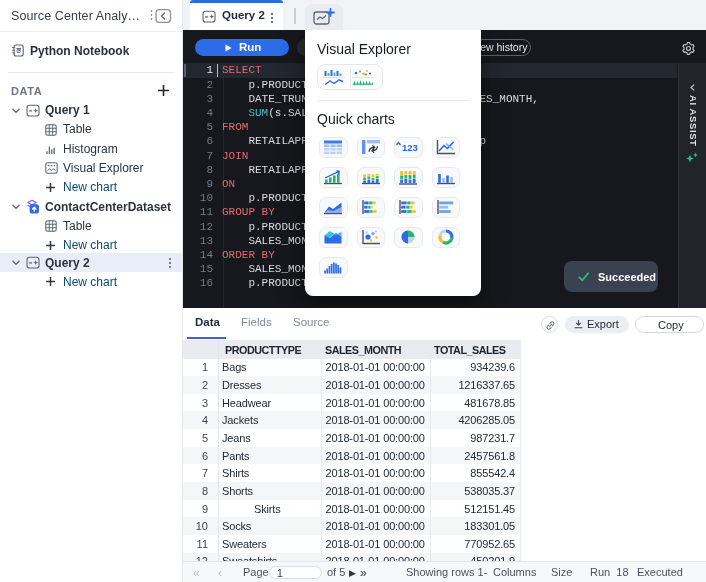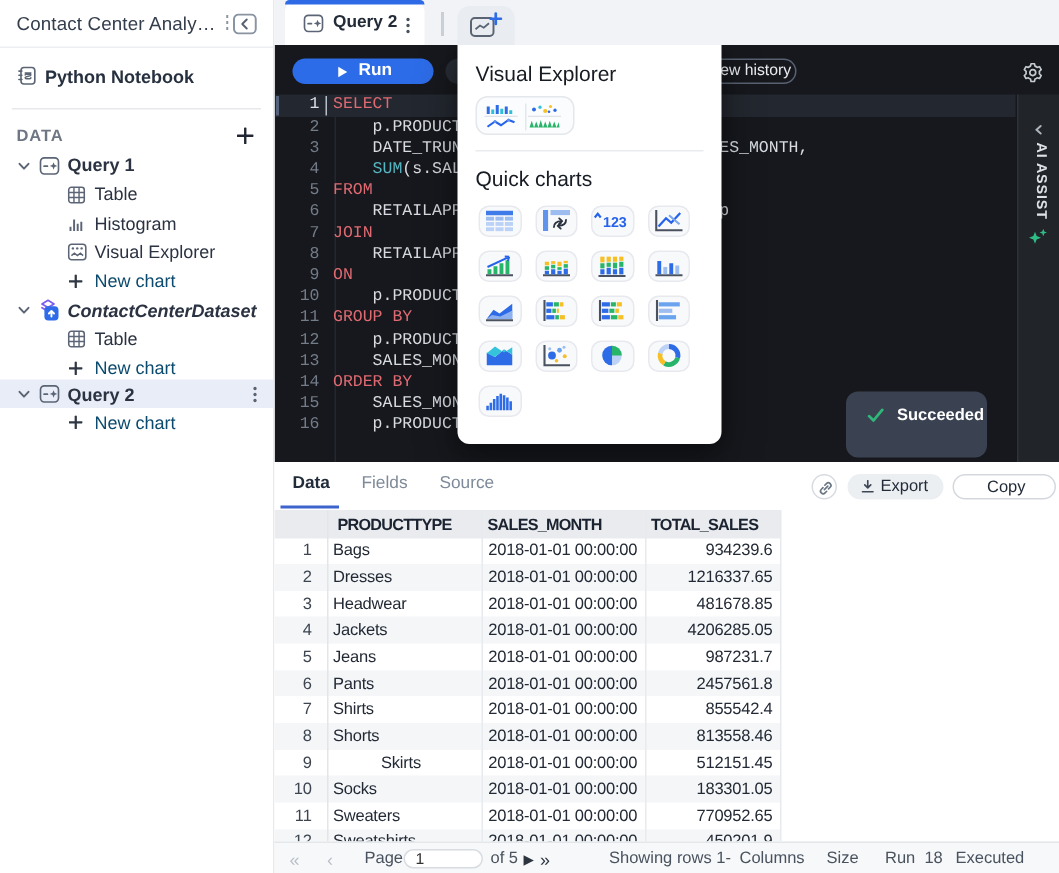--- a/index.html
+++ b/index.html
@@ -34,21 +34,21 @@
 .cl .txt { position:absolute; left:39px; }
 .kw { color:#df6a72; }
 .fn { color:#56b6c2; }
 .str { color:#98c379; }
 #curline { left:0; top:33.4px; width:494px; height:14.2px; background:#23272f; }
 #lbar { left:0.5px; top:33.9px; width:2px; height:13.2px; background:#55617a; }
 #caret { left:33.5px; top:34.4px; width:1.2px; height:12.2px; background:#b6bfca; }
 #indentguide { left:39.5px; top:48px; width:1px; height:246px; background:#23272e; }
 #aistrip { left:495px; top:33px; width:28px; height:245px; background:#212429; border-left:1px solid #2e323a; }
 #aitxt { left:9px; top:32px; writing-mode:vertical-rl; font-size:9.5px; font-weight:700; color:#dfe3e8; letter-spacing:0.6px; white-space:nowrap; }
-#succ { left:381px; top:231px; width:94px; height:44px; background:#3a4251; border-radius:8px; }
+#succ { left:381px; top:231px; width:94px; height:31px; background:#3a4251; border-radius:8px; }
 #succ span { position:absolute; left:34px; top:9.5px; color:#fff; font-size:11px; font-weight:700; }
 
 
 #popup { left:305px; top:30px; width:176px; height:266px; background:#fff; border-radius:0 0 8px 8px; box-shadow:0 12px 28px rgba(0,0,0,0.38), 0 2px 8px rgba(0,0,0,0.2); z-index:10; }
 .ptitle { position:absolute; left:12px; font-size:14px; font-weight:500; color:#171b22; }
 #vebtn { left:12px; top:34px; width:66px; height:26px; border:1px solid #e4e7eb; background:#fbfcfd; border-radius:8px; }
 #pdiv { left:12px; top:69.5px; width:152px; height:1px; background:#e9ebef; }
 .qbtn { position:absolute; width:28.5px; height:21px; border:1px solid #e7e9ee; background:#f8f9fb; border-radius:7px; }
 .qbtn svg { position:absolute; left:50%; top:50%; transform:translate(-50%,-50%); }
 
@@ -151,21 +151,21 @@
       <div class="abs" style="left:8px; top:4px;"><svg width="22" height="18" viewBox="0 0 22 18">
             <rect x="1" y="4" width="15" height="12" rx="2.5" fill="none" stroke="#5b6472" stroke-width="1.3"></rect>
             <path d="M4 11.5 L7 9 L9.5 10.5 L13 7.5" stroke="#5b6472" stroke-width="1.2" fill="none"></path>
             <path d="M17.5 1 L17.5 8 M14 4.5 L21 4.5" stroke="#2e6be6" stroke-width="1.8" stroke-linecap="round"></path>
           </svg></div>
     </div>
   </div>
 
   <div id="sidebar" class="abs">
     <div id="sb-head" class="abs">
-      <div id="sb-title" class="abs">Contact Center Analy…</div>
+      <div id="sb-title" class="abs">Source Center Analy…</div>
       <div class="abs" style="left:150px; top:9px;"><svg width="22" height="14" viewBox="0 0 22 14">
             <path d="M1.5 1 L1.5 13" stroke="#8a93a1" stroke-width="1.3" stroke-dasharray="2 2"></path>
             <rect x="6" y="0.7" width="14.5" height="12.6" rx="3" fill="none" stroke="#8a93a1" stroke-width="1.3"></rect>
             <path d="M14.5 4 L11.5 7 L14.5 10" stroke="#596273" stroke-width="1.3" fill="none" stroke-linecap="round" stroke-linejoin="round"></path>
           </svg></div>
     </div>
 <div class="abs" style="left:0;top:42px;width:182px;height:18px;">
         <svg class="abs" style="left:12px;top:2px;" width="12" height="13" viewBox="0 0 12 13">
           <rect x="2" y="1" width="9.2" height="11" rx="2" fill="none" stroke="#5b6576" stroke-width="1.1"></rect>
           <path d="M0.6 3.4 L2.6 3.4 M0.6 6.2 L2.6 6.2 M0.6 9 L2.6 9" stroke="#5b6576" stroke-width="1.05" stroke-linecap="round"></path>
@@ -221,21 +221,21 @@
 <div class="abs" style="left:0;top:197.0px;width:182px;height:19px;">
         <svg class="abs" style="left:12px;top:7px;" width="8" height="6" viewBox="0 0 8 6">
           <path d="M1 1.2 L4 4.4 L7 1.2" stroke="#5b6472" stroke-width="1.3" fill="none" stroke-linecap="round" stroke-linejoin="round"></path>
         </svg>
         <svg class="abs" style="left:25px;top:2px;" width="15" height="15" viewBox="0 0 15 15">
           <path d="M7 1.2 L11 3.6 L7 6 L3 3.6 Z" fill="none" stroke="#7e5ef2" stroke-width="1.2" stroke-linejoin="round"></path>
           <path d="M3 6.2 L5 7.4 M11 6.2 L9 7.4" stroke="#7e5ef2" stroke-width="1.2" stroke-linecap="round"></path>
           <rect x="4.6" y="5.2" width="9.4" height="9.4" rx="2.6" fill="#2f6be8"></rect>
           <path d="M9.3 12 L9.3 8.6 M7.6 10 L9.3 8.3 L11 10" stroke="#fff" stroke-width="1.3" fill="none" stroke-linecap="round" stroke-linejoin="round"></path>
         </svg>
-        <span class="sb-label sb-bold" style="left:45px;font-style:italic;">ContactCenterDataset</span>
+        <span class="sb-label sb-bold" style="left:45px;">ContactCenterDataset</span>
       </div>
 <div class="abs" style="left:0;top:216.3px;width:182px;height:19px;">
         <svg class="abs" style="left:45px;top:4px;" width="12" height="12" viewBox="0 0 12 12">
           <rect x="0.8" y="0.8" width="10.4" height="10.4" rx="1.8" fill="none" stroke="#5b6576" stroke-width="1.05"></rect>
           <path d="M0.8 4.3 L11.2 4.3 M0.8 7.7 L11.2 7.7 M4.3 0.8 L4.3 11.2 M7.7 0.8 L7.7 11.2" stroke="#5b6576" stroke-width="0.95"></path>
         </svg>
         <span class="sb-label" style="left:63px;">Table</span>
       </div>
 <div class="abs" style="left:0;top:235.6px;width:182px;height:19px;">
         <svg class="abs" style="left:46px;top:5px;" width="9" height="9" viewBox="0 0 9 9">
@@ -541,21 +541,21 @@
 <div class="tr abs" style="top:156.40px;">
         <span class="rownum">7</span>
         <span class="td" style="left:39px;">Shirts</span>
         <span class="td" style="left:142.5px;">2018-01-01 00:00:00</span>
         <span class="td" style="right:5px;">855542.4</span>
       </div>
 <div class="tr even abs" style="top:174.05px;">
         <span class="rownum">8</span>
         <span class="td" style="left:39px;">Shorts</span>
         <span class="td" style="left:142.5px;">2018-01-01 00:00:00</span>
-        <span class="td" style="right:5px;">813558.46</span>
+        <span class="td" style="right:5px;">538035.37</span>
       </div>
 <div class="tr abs" style="top:191.70px;">
         <span class="rownum">9</span>
         <span class="td" style="left:39px;margin-left:32px;">Skirts</span>
         <span class="td" style="left:142.5px;">2018-01-01 00:00:00</span>
         <span class="td" style="right:5px;">512151.45</span>
       </div>
 <div class="tr even abs" style="top:209.35px;">
         <span class="rownum">10</span>
         <span class="td" style="left:39px;">Socks</span>

